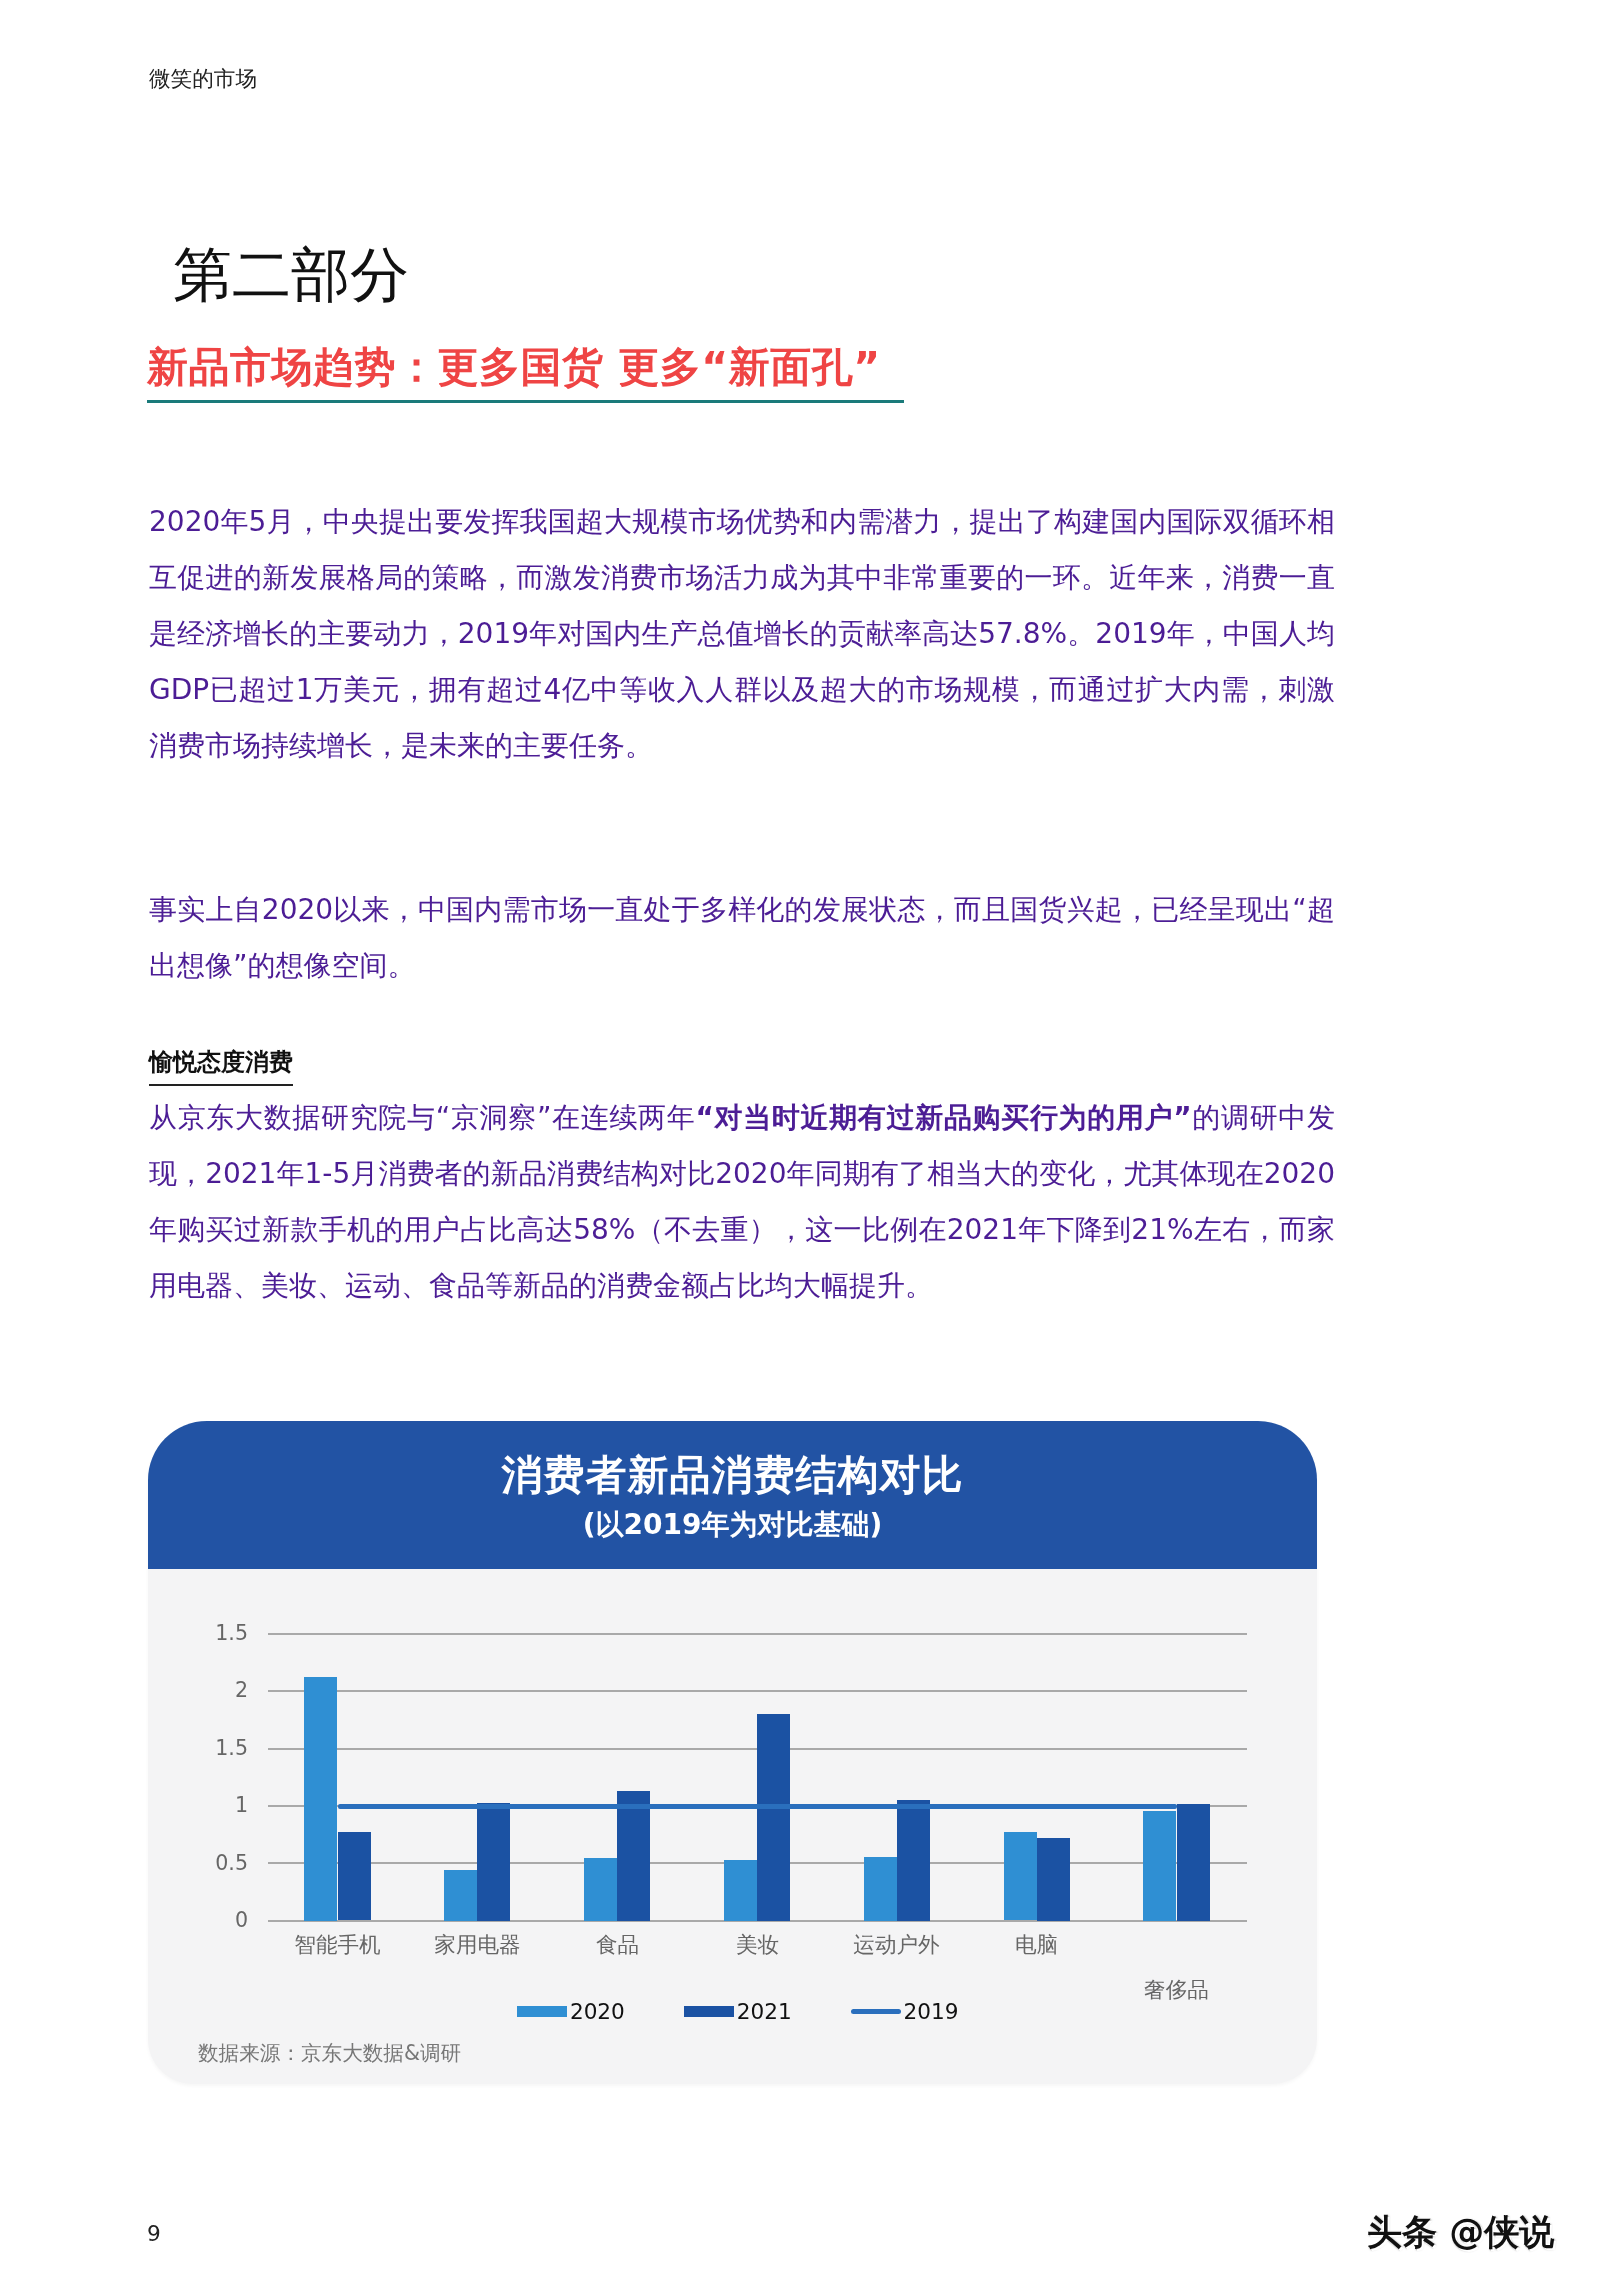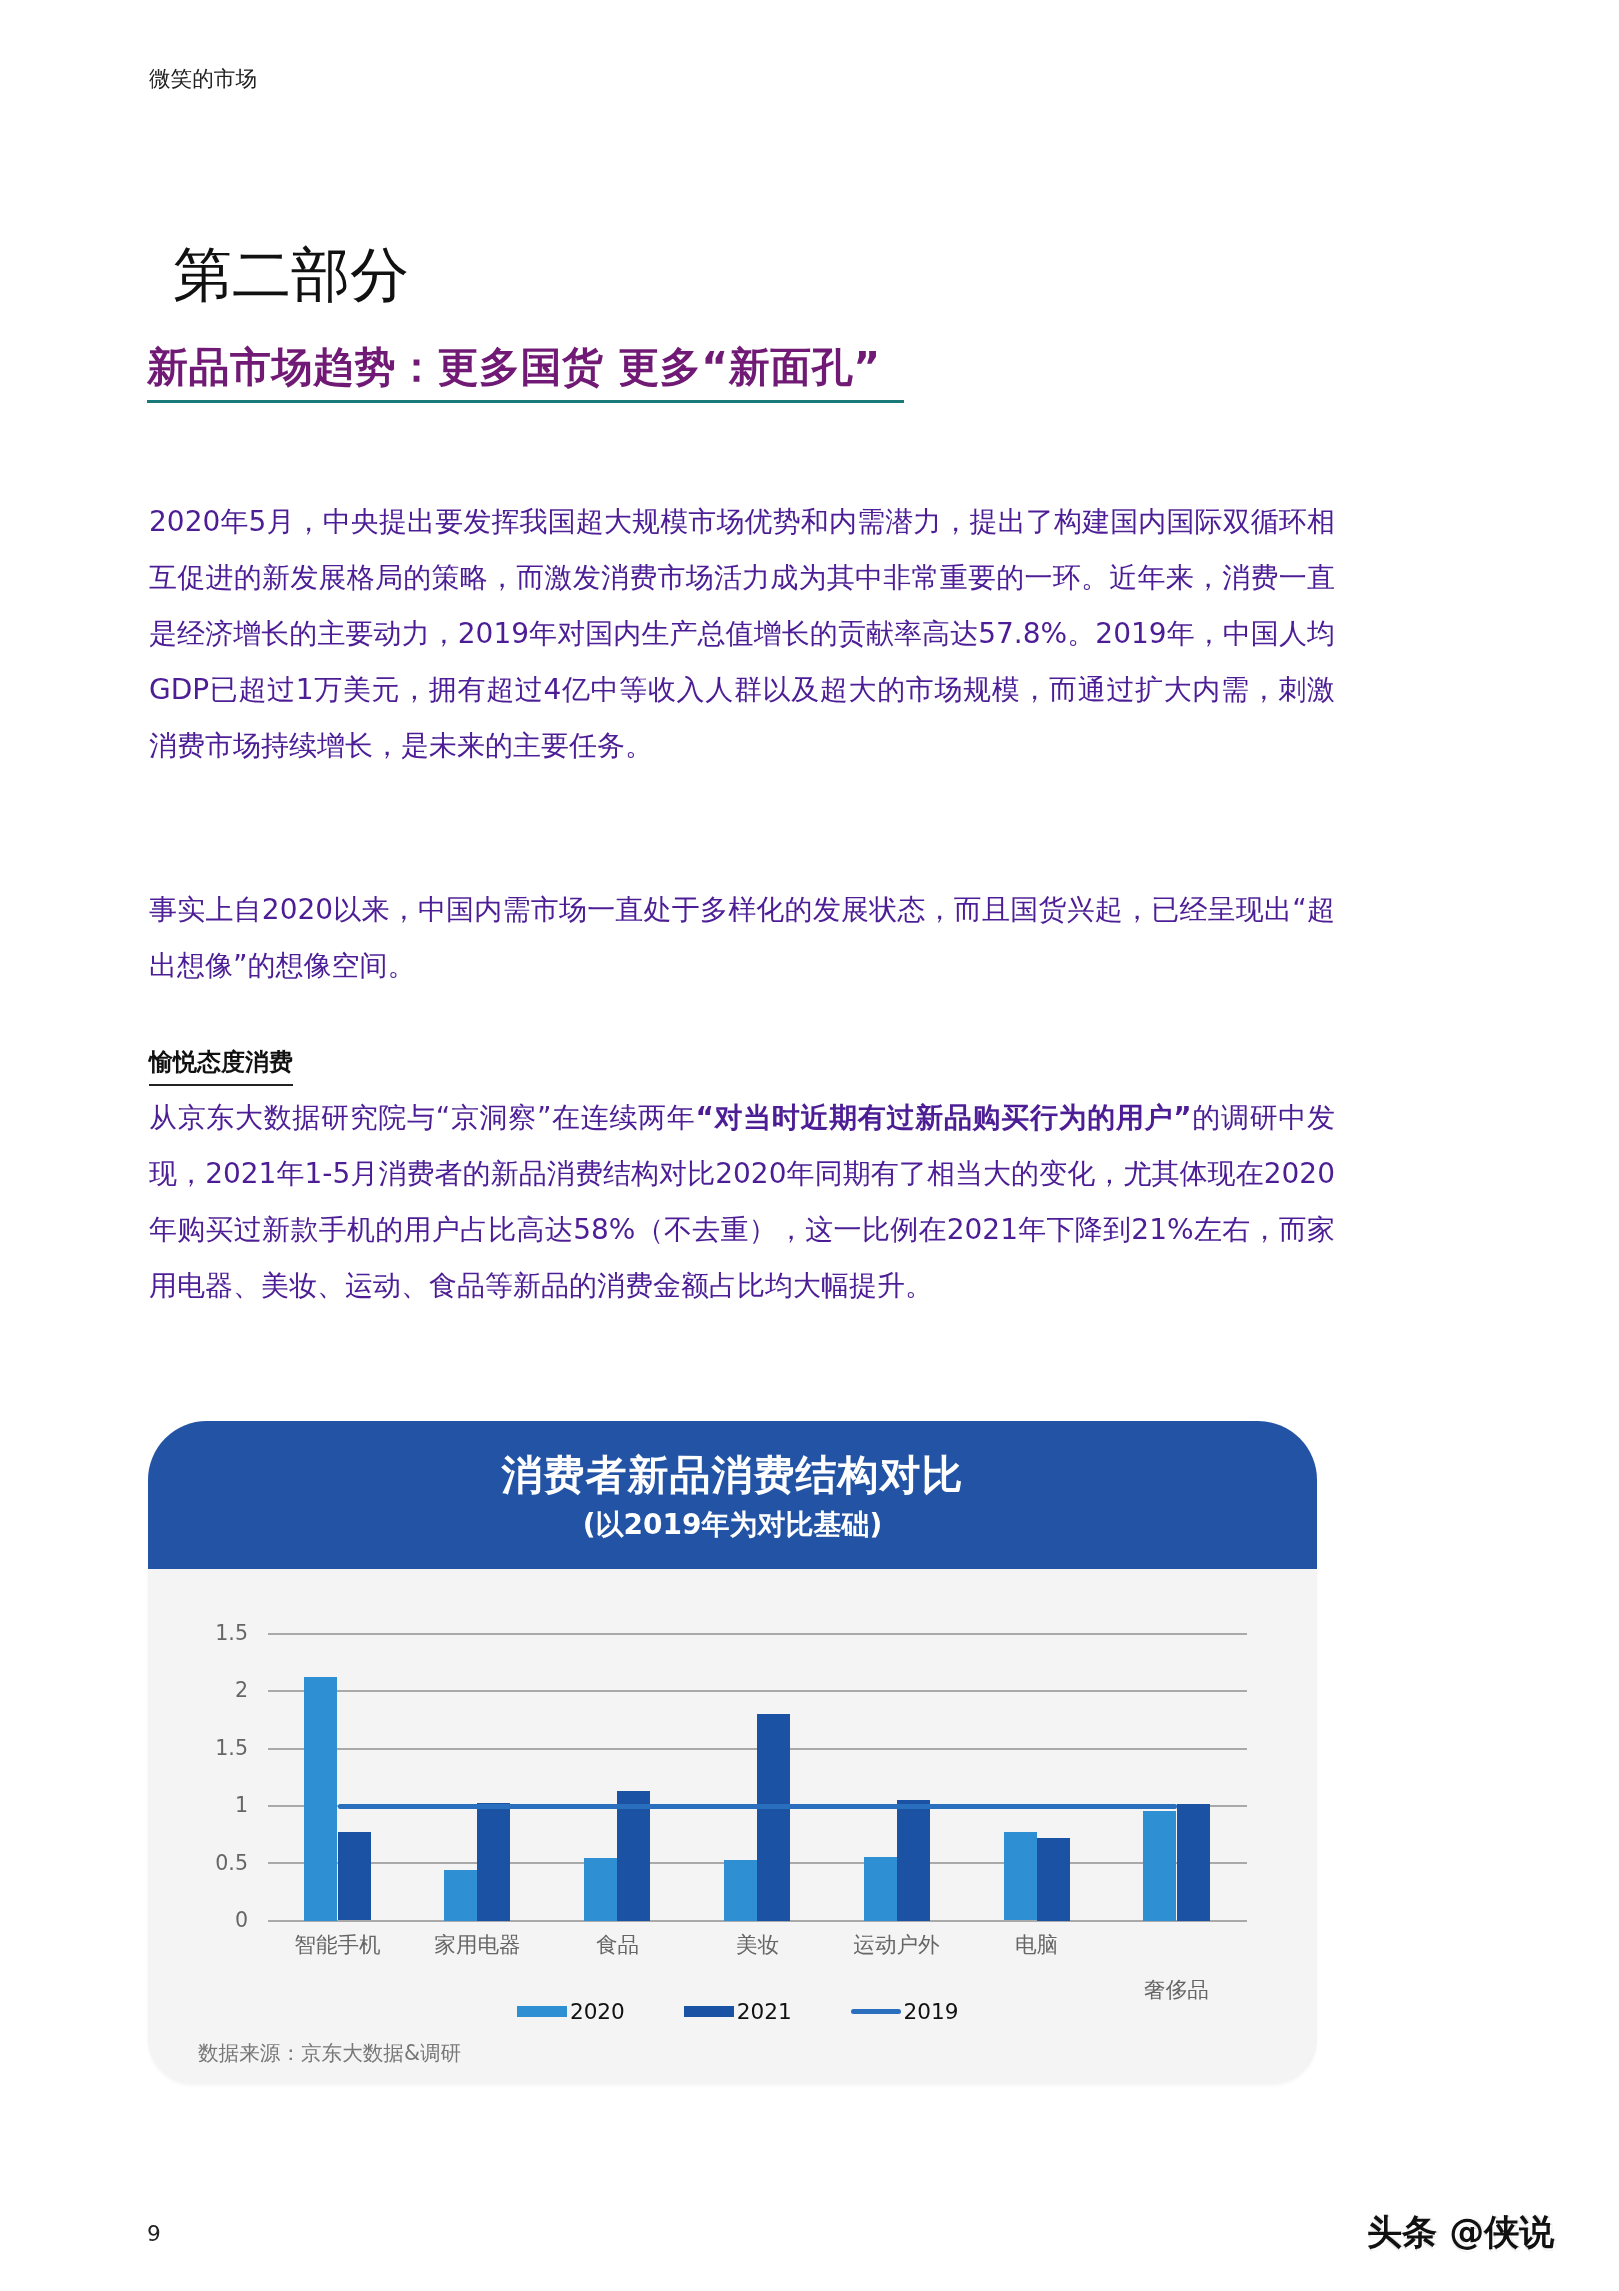--- a/index.html
+++ b/index.html
@@ -1,21 +1,21 @@
 <!DOCTYPE html>
 <html><head>
 <meta charset="utf-8">
 <style>
   * { margin: 0; padding: 0; box-sizing: border-box; }
   html, body { width: 1619px; height: 2292px; background: #ffffff; overflow: hidden; }
   body { position: relative; font-family: "DejaVu Sans", "Liberation Sans", sans-serif; color: #111; }
 
   .running-head { position: absolute; left: 149px; top: 65px; font-size: 21.6px; color: #222; line-height: 27.4px; text-align: right; }
   .part-title { position: absolute; left: 145px; top: 239px; font-size: 59px; line-height: 71px; color: #111; font-weight: normal; margin-left: 28px; }
-  .section-title { position: absolute; left: 147px; top: 341px; font-size: 41px; line-height: 53px; color: #701a75; font-weight: bold; padding-bottom: 5.9px; border-bottom: 3.9px solid #1a7a7a; width: 757px; white-space: nowrap; letter-spacing: 0.5px; }
+  .section-title { position: absolute; left: 147px; top: 341px; font-size: 41px; line-height: 53px; color: #ef4444; font-weight: bold; padding-bottom: 5.9px; border-bottom: 3.9px solid #1a7a7a; width: 757px; white-space: nowrap; letter-spacing: 0.5px; }
 
   .body-text { position: absolute; left: 149px; width: 1186px; font-size: 28px; line-height: 56px; color: #4c1d95; text-align: justify; }
   .para1 { top: 494px; }
   .para2 { top: 882px; }
   .subhead { position: absolute; left: 149px; top: 1043px; font-size: 24px; line-height: 39px; font-weight: bold; color: #111; padding-bottom: 2px; border-bottom: 2.9px solid #222; }
   .para3 { top: 1090px; }
   .para3 strong { font-weight: bold; }
 
   .chart-panel { position: absolute; left: 148px; top: 1421px; width: 1169px; height: 663px; background: #f4f4f5; border-radius: 59px 59px 45px 45px; overflow: hidden; box-shadow: 0 2px 3.9px rgba(0,0,0,0.04); }
   .chart-header { position: absolute; left: 0; top: 0; width: 100%; height: 148px; background: #2253a4; text-align: center; color: #fff; }

